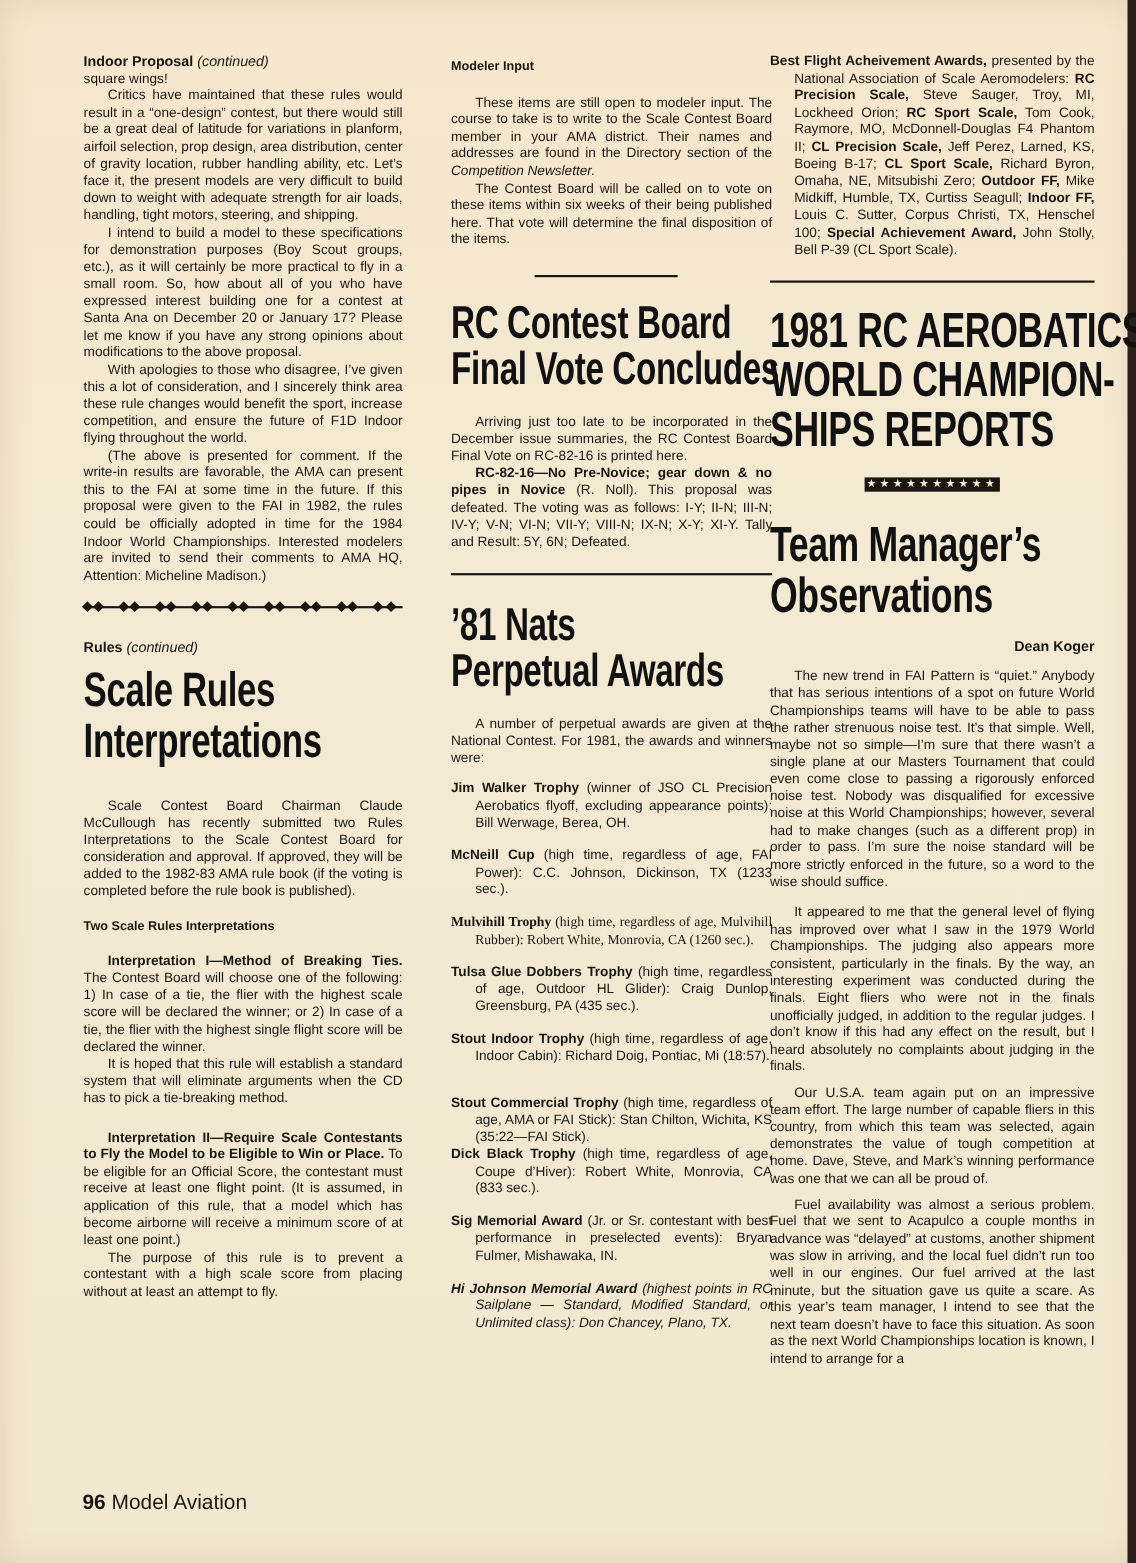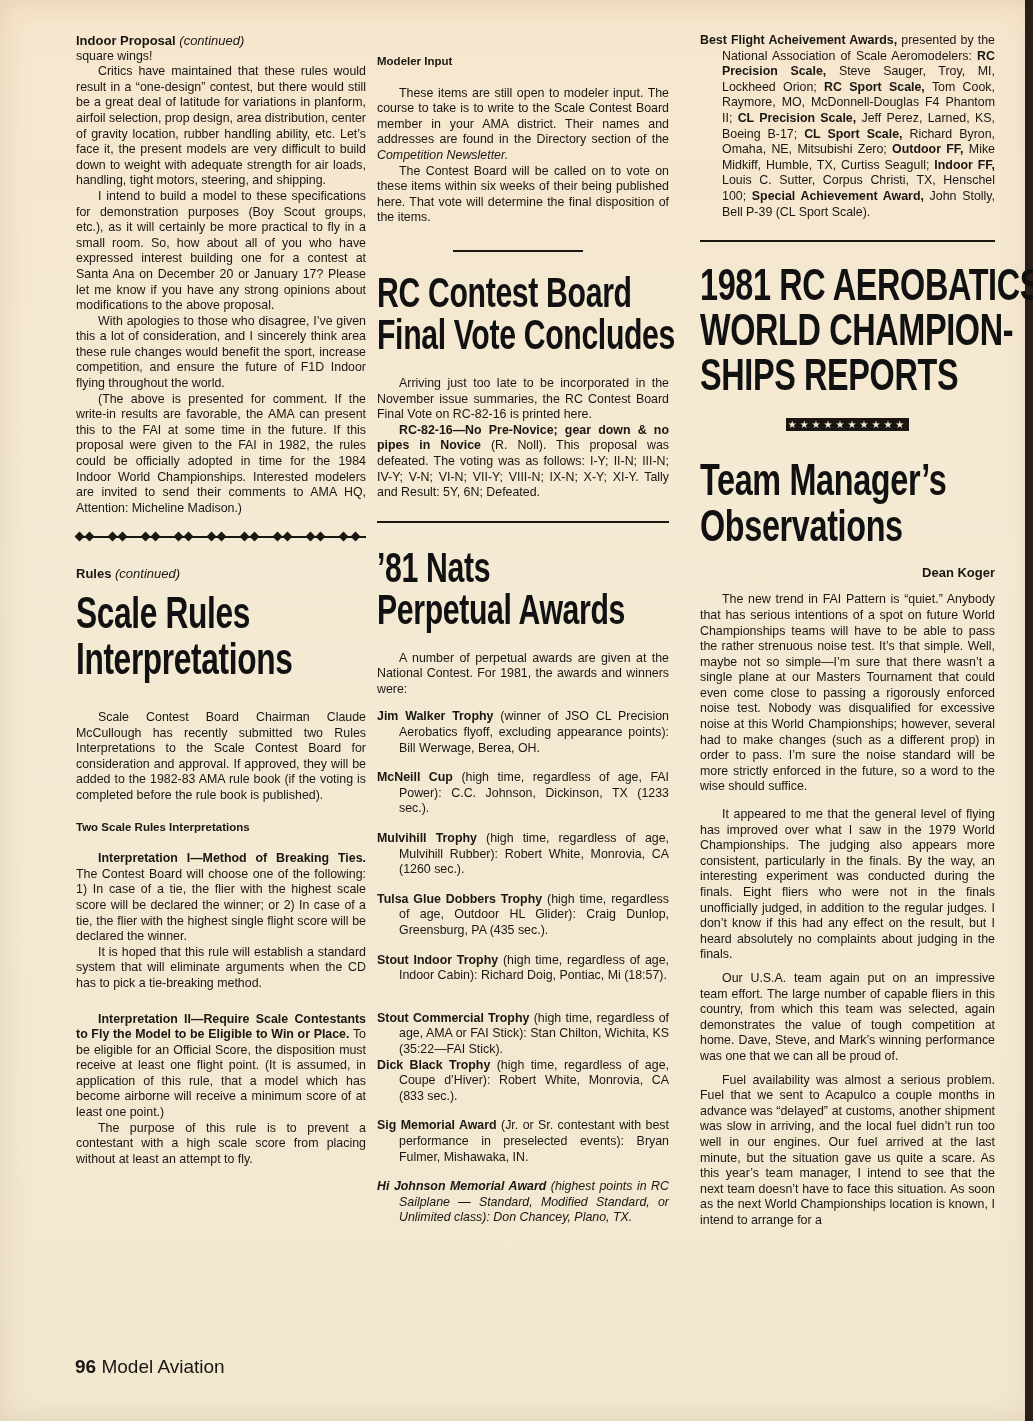--- a/index.html
+++ b/index.html
@@ -10,23 +10,23 @@
     color: #1a1612;
   }
   .page {
     position: relative; width: 1033px; height: 1421px;
     background: linear-gradient(180deg, #f6e6cd 0%, #f4ead3 40%, #f2e7cf 100%);
     box-shadow: inset 0 0 30px rgba(150,110,70,0.18);
   }
   .page-edge-right {
     position: absolute; top: 0; right: 0; width: 8px; height: 1421px; background: #2a1f1a;
   }
-  .col { position: absolute; top: 33px; font-size: 12.4px; line-height: 15.6px; }
+  .col { position: absolute; top: 48px; font-size: 12.4px; line-height: 15.6px; }
   .col1 { left: 76px; width: 290px; }
-  .col2 { left: 377px; width: 292px; }
+  .col2 { left: 410px; width: 292px; }
   .col3 { left: 700px; width: 295px; }
   p { margin: 0; text-align: justify; }
   .ind { text-indent: 22px; }
   .kicker { font-weight: bold; font-size: 13px; margin: 0; }
   .kicker i { font-weight: normal; }
   .subhead { font-weight: bold; font-size: 11.5px; margin: 0; }
   .headline {
     font-family: "Liberation Sans", "DejaVu Sans", sans-serif;
     font-weight: bold; color: #111;
     transform: scaleX(0.72); transform-origin: left top;
@@ -100,53 +100,53 @@
       <div>Interpretations</div>
     </div>
     <div class="sp28"></div>
     <p class="ind">Scale Contest Board Chairman Claude McCullough has recently submitted two Rules Interpretations to the Scale Contest Board for consideration and approval. If approved, they will be added to the 1982-83 AMA rule book (if the voting is completed before the rule book is published).</p>
     <div class="sp16"></div>
     <p class="subhead">Two Scale Rules Interpretations</p>
     <div class="sp16"></div>
     <p class="ind"><b>Interpretation I—Method of Breaking Ties.</b> <span>The Contest Board will choose one of the following: 1) In case of a tie, the flier with the highest scale score will be declared the winner; or 2) In case of a tie, the flier with the highest single flight score will be declared the winner.</span></p>
     <p class="ind">It is hoped that this rule will establish a standard system that will eliminate arguments when the CD has to pick a tie-breaking method.</p>
     <div class="sp20"></div>
-    <p class="ind"><b>Interpretation II—Require Scale Contestants to Fly the Model to be Eligible to Win or Place.</b> <span>To be eligible for an Official Score, the disposition must receive at least one flight point. (It is assumed, in application of this rule, that a model which has become airborne will receive a minimum score of at least one point.)</span></p>
+    <p class="ind"><b>Interpretation II—Require Scale Contestants to Fly the Model to be Eligible to Win or Place.</b> <span>To be eligible for an Official Score, the contestant must receive at least one flight point. (It is assumed, in application of this rule, that a model which has become airborne will receive a minimum score of at least one point.)</span></p>
     <p class="ind">The purpose of this rule is to prevent a contestant with a high scale score from placing without at least an attempt to fly.</p>
   </div>
 
   <div class="col col2" style="top:54px">
     <p class="subhead">Modeler Input</p>
     <div class="sp16"></div>
     <p class="ind"><span>These items are still open to modeler input. The course to take is to write to the Scale Contest Board member in your AMA district. Their names and addresses are found in the Directory section of the </span><i>Competition Newsletter.</i></p>
     <p class="ind">The Contest Board will be called on to vote on these items within six weeks of their being published here. That vote will determine the final disposition of the items.</p>
     <div class="sp24"></div>
     <div class="rule" style="width:130px;margin-left:76px"></div>
     <div class="sp20"></div>
     <div class="headline h-rc">
       <div>RC Contest Board</div>
       <div>Final Vote Concludes</div>
     </div>
     <div class="sp20"></div>
-    <p class="ind">Arriving just too late to be incorporated in the November issue summaries, the RC Contest Board Final Vote on RC-82-16 is printed here.</p>
+    <p class="ind">Arriving just too late to be incorporated in the December issue summaries, the RC Contest Board Final Vote on RC-82-16 is printed here.</p>
     <p class="ind"><b>RC-82-16—No Pre-Novice; gear down &amp; no pipes in Novice</b><span> (R. Noll). This proposal was defeated. The voting was as follows: I-Y; II-N; III-N; IV-Y; V-N; VI-N; VII-Y; VIII-N; IX-N; X-Y; XI-Y. Tally and Result: 5Y, 6N; Defeated.</span></p>
     <div class="sp20"></div>
     <div class="rule"></div>
     <div class="sp24"></div>
     <div class="headline h-nats">
       <div>’81 Nats</div>
       <div>Perpetual Awards</div>
     </div>
     <div class="sp20"></div>
     <p class="ind">A number of perpetual awards are given at the National Contest. For 1981, the awards and winners were:</p>
     <div class="sp12"></div>
     <div id="awards-list">
         <p class="award" style="margin-bottom: 14px;"><b>Jim Walker Trophy</b><span> (winner of JSO CL Precision Aerobatics flyoff, excluding appearance points): Bill Werwage, Berea, OH.</span></p>
         <p class="award" style="margin-bottom: 14px;"><b>McNeill Cup</b><span> (high time, regardless of age, FAI Power): C.C. Johnson, Dickinson, TX (1233 sec.).</span></p>
-        <p class="award" style="margin-bottom: 14px;"><b>Mulvihill Trophy</b><span> (high time, regardless of age, Mulvihill Rubber): Robert White, Monrovia, CA (1260 sec.).</span></p>
+        <p class="award" style="margin-bottom: 14px; font-family: Liberation Serif, serif;"><b>Mulvihill Trophy</b><span> (high time, regardless of age, Mulvihill Rubber): Robert White, Monrovia, CA (1260 sec.).</span></p>
         <p class="award" style="margin-bottom: 14px;"><b>Tulsa Glue Dobbers Trophy</b><span> (high time, regardless of age, Outdoor HL Glider): Craig Dunlop, Greensburg, PA (435 sec.).</span></p>
         <p class="award" style="margin-bottom: 27px;"><b>Stout Indoor Trophy</b><span> (high time, regardless of age, Indoor Cabin): Richard Doig, Pontiac, Mi (18:57).</span></p>
         <p class="award" style=""><b>Stout Commercial Trophy</b><span> (high time, regardless of age, AMA or FAI Stick): Stan Chilton, Wichita, KS (35:22—FAI Stick).</span></p>
         <p class="award" style="margin-bottom: 14px;"><b>Dick Black Trophy</b><span> (high time, regardless of age, Coupe d’Hiver): Robert White, Monrovia, CA (833 sec.).</span></p>
         <p class="award" style="margin-bottom: 14px;"><b>Sig Memorial Award</b><span> (Jr. or Sr. contestant with best performance in preselected events): Bryan Fulmer, Mishawaka, IN.</span></p>
         <p class="award" style="margin-bottom: 14px; font-style: italic;"><b>Hi Johnson Memorial Award</b><span> (highest points in RC Sailplane — Standard, Modified Standard, or Unlimited class): Don Chancey, Plano, TX.</span></p>
       </div>
   </div>
 
   <div class="col col3">

